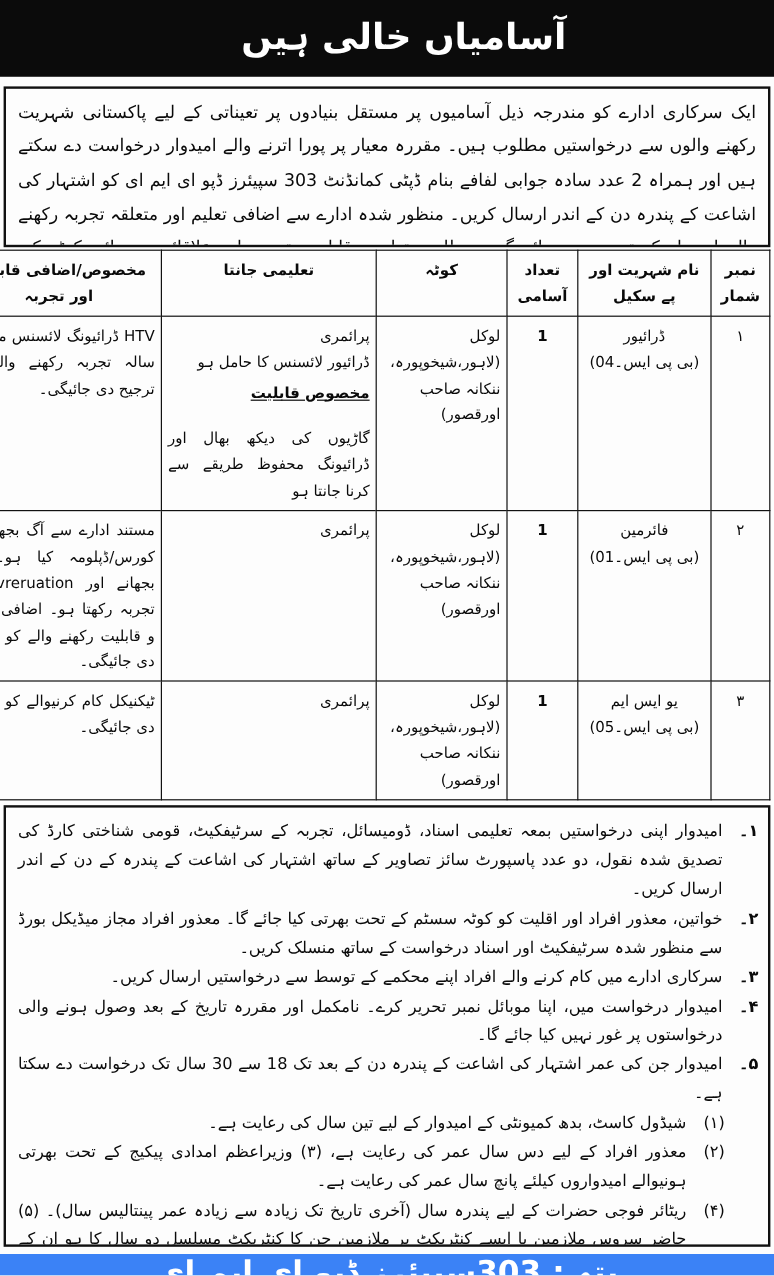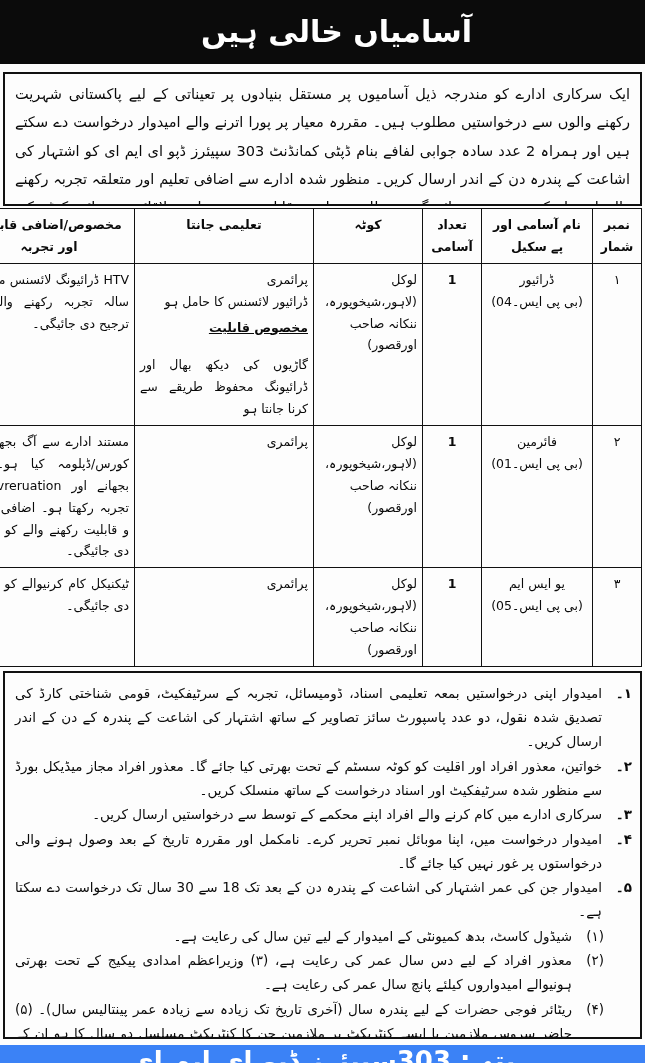--- a/index.html
+++ b/index.html
@@ -69,21 +69,21 @@
   </div>
 
   <div class="gap"></div>
 
   <div class="intro-box">ایک سرکاری ادارے کو مندرجہ ذیل آسامیوں پر مستقل بنیادوں پر تعیناتی کے لیے پاکستانی شہریت رکھنے والوں سے درخواستیں مطلوب ہیں۔ مقررہ معیار پر پورا اترنے والے امیدوار درخواست دے سکتے ہیں اور ہمراہ 2 عدد سادہ جوابی لفافے بنام ڈپٹی کمانڈنٹ 303 سپیئرز ڈپو ای ایم ای کو اشتہار کی اشاعت کے پندرہ دن کے اندر ارسال کریں۔ منظور شدہ ادارے سے اضافی تعلیم اور متعلقہ تجربہ رکھنے والے امیدوار کو ترجیح دی جائے گی۔ مطلوب تعلیمی قابلیت، تجربہ اور علاقائی، صوبائی کوٹہ کی تفصیل مندرجہ ذیل ہے۔ تمام آسامیوں کے لیے عمر کی مقررہ حد 18 سے 30 سال ہے۔</div>
 
   <table class="jobs">
     <tbody>
         <tr style="height:38px;">
       <td class="hdr c-serial">نمبر شمار</td>
-      <td class="hdr c-post">نام آسامی اور پے سکیل</td>
+      <td class="hdr c-post">نام شہریت اور پے سکیل</td>
       <td class="hdr c-count">تعداد آسامی</td>
       <td class="hdr c-quota">کوٹہ</td>
       <td class="hdr c-edu">تعلیمی جانتا</td>
       <td class="hdr c-spec">مخصوص/اضافی قابلیت اور تجربہ</td>
     </tr>
 
     <tr style="height:122px;">
       <td class="c-serial">۱</td>
       <td class="c-post">ڈرائیور
 (بی پی ایس۔04)</td>

